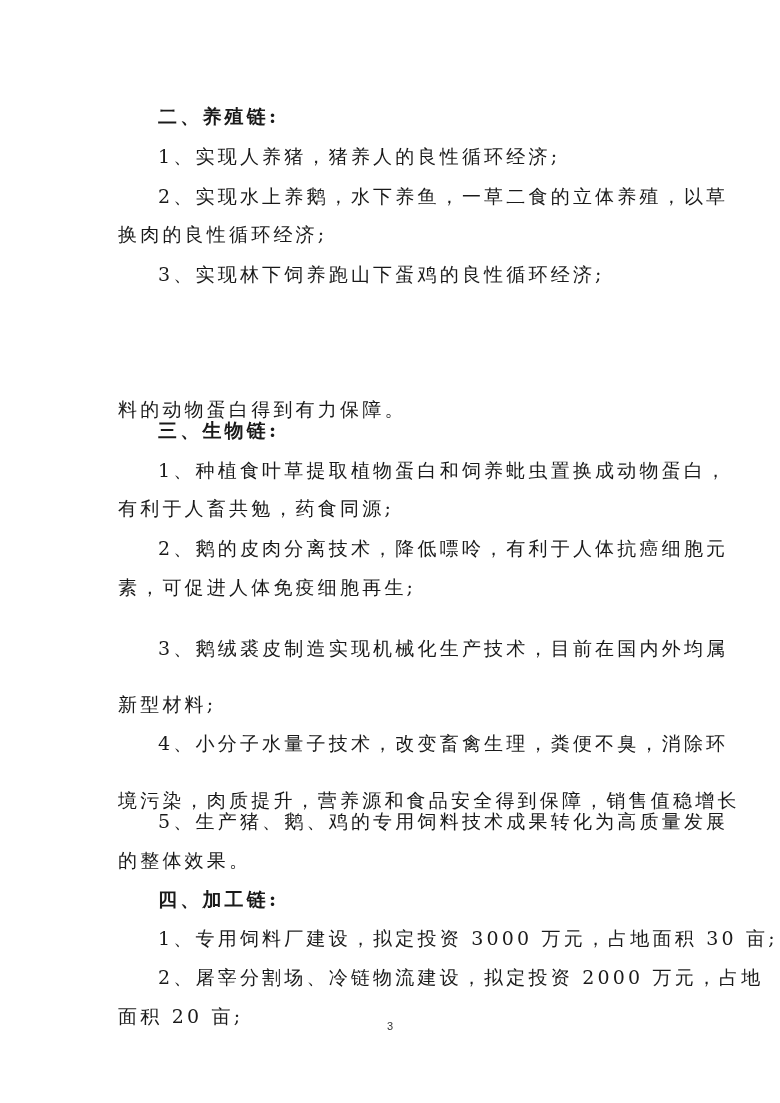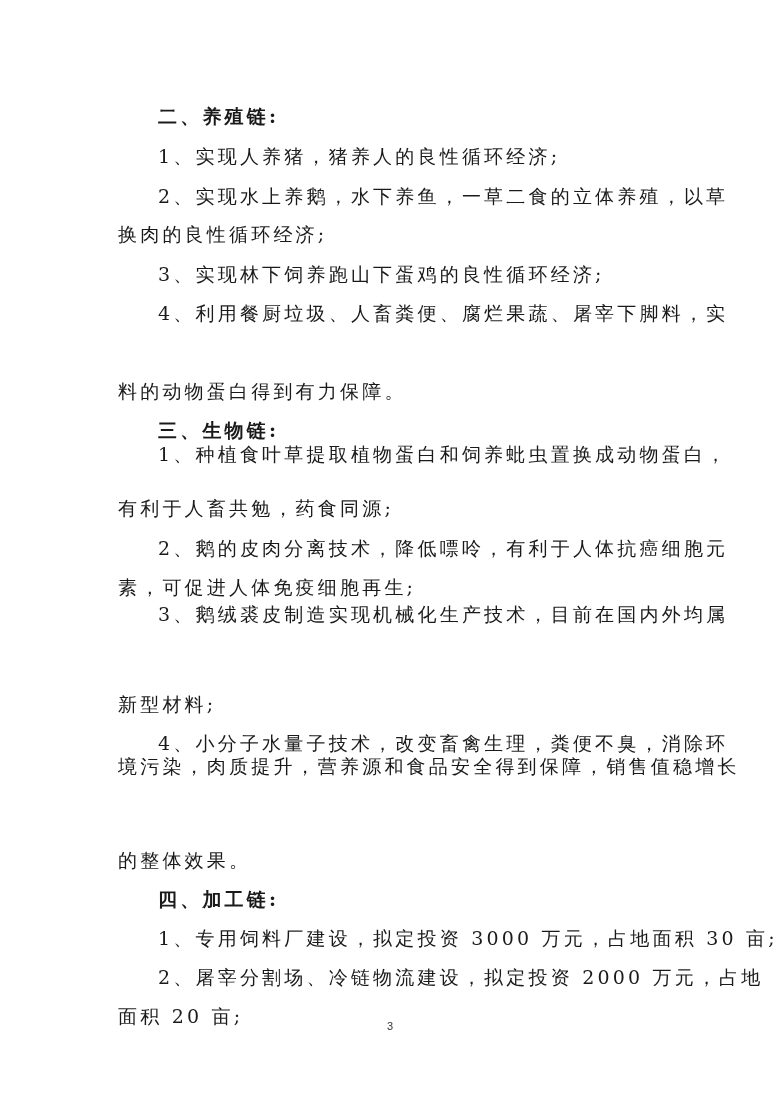--- a/index.html
+++ b/index.html
@@ -16,32 +16,32 @@
 </head>
 <body>
 
 <div class="page">
 
   <div class="line indent heading" style="top:104px">二、养殖链:</div>
   <div class="line indent" style="top:144px">1、实现人养猪，猪养人的良性循环经济;</div>
   <div class="line indent" style="top:184px">2、实现水上养鹅，水下养鱼，一草二食的立体养殖，以草</div>
   <div class="line" style="top:222px">换肉的良性循环经济;</div>
   <div class="line indent" style="top:262px">3、实现林下饲养跑山下蛋鸡的良性循环经济;</div>
-  <div class="line indent" style="top:301px">4、利用餐厨垃圾、人畜粪便、腐烂果蔬、屠宰下脚料，实</div>
-  <div class="line" style="top:379px">料的动物蛋白得到有力保障。</div>
+  <div class="line" style="top:397px">料的动物蛋白得到有力保障。</div>
 
   <div class="line indent heading" style="top:418px">三、生物链:</div>
-  <div class="line indent" style="top:442px">1、种植食叶草提取植物蛋白和饲养蚍虫置换成动物蛋白，</div>
+  <div class="line indent" style="top:458px">1、种植食叶草提取植物蛋白和饲养蚍虫置换成动物蛋白，</div>
   <div class="line" style="top:496px">有利于人畜共勉，药食同源;</div>
   <div class="line indent" style="top:536px">2、鹅的皮肉分离技术，降低嘌呤，有利于人体抗癌细胞元</div>
   <div class="line" style="top:575px">素，可促进人体免疫细胞再生;</div>
-  <div class="line indent" style="top:602px">3、鹅绒裘皮制造实现机械化生产技术，目前在国内外均属</div>
+  <div class="line indent" style="top:636px">3、鹅绒裘皮制造实现机械化生产技术，目前在国内外均属</div>
   <div class="line" style="top:692px">新型材料;</div>
   <div class="line indent" style="top:731px">4、小分子水量子技术，改变畜禽生理，粪便不臭，消除环</div>
-  <div class="line" style="top:754px">境污染，肉质提升，营养源和食品安全得到保障，销售值稳增长</div>
+  <div class="line" style="top:788px">境污染，肉质提升，营养源和食品安全得到保障，销售值稳增长</div>
+  <div class="line indent" style="top:809px">5、生产猪、鹅、鸡的专用饲料技术成果转化为高质量发展</div>
   <div class="line" style="top:848px">的整体效果。</div>
 
   <div class="line indent heading" style="top:887px">四、加工链:</div>
   <div class="line indent" style="top:926px">1、专用饲料厂建设，拟定投资 3000 万元，占地面积 30 亩;</div>
   <div class="line indent" style="top:965px">2、屠宰分割场、冷链物流建设，拟定投资 2000 万元，占地</div>
   <div class="line" style="top:1004px">面积 20 亩;</div>
 
   <div class="page-number">3</div>
 </div>
 

